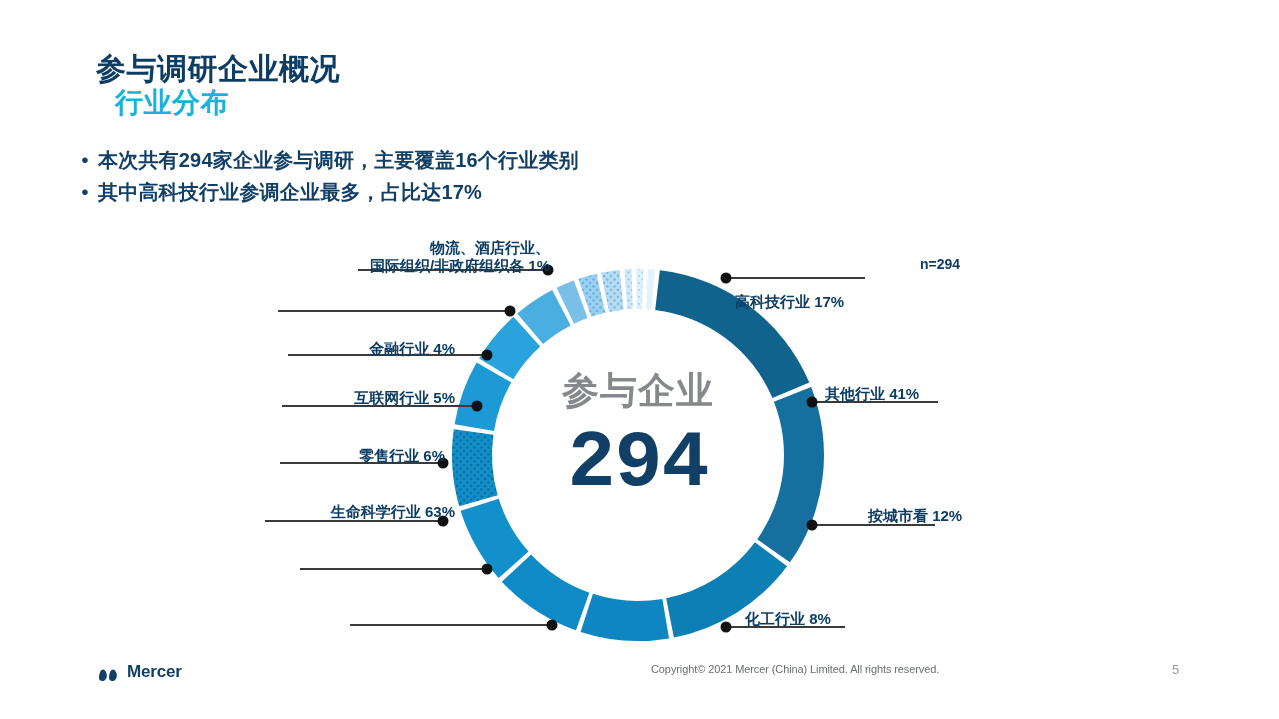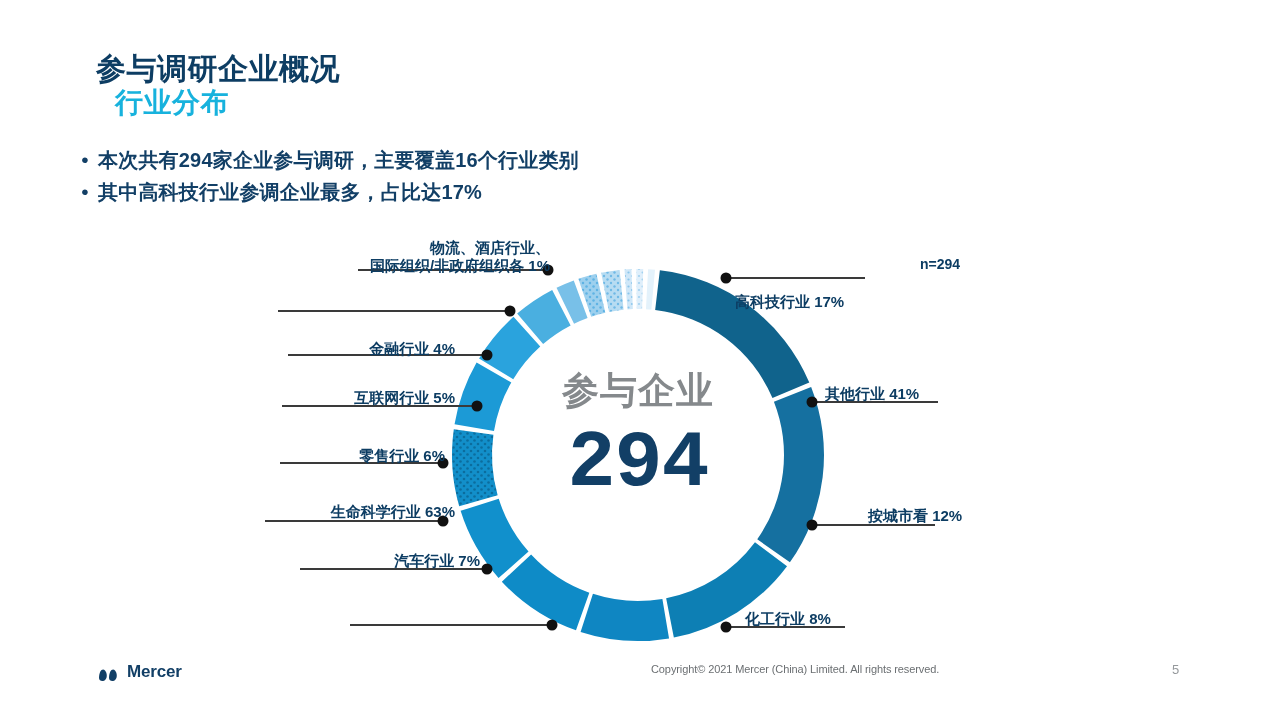--- a/index.html
+++ b/index.html
@@ -328,21 +328,20 @@
 
 
     <div class="callout left" style="left:240px; top:115px; width:215px;">金融行业 4%</div>
 
     <div class="callout left" style="left:230px; top:164px; width:225px;">互联网行业 5%</div>
 
     <div class="callout left" style="left:230px; top:222px; width:215px;">零售行业 6%</div>
 
     <div class="callout left" style="left:215px; top:278px; width:240px;">生命科学行业 63%</div>
 
-    <div class="callout left" style="left:250px; top:327px; width:230px;">汽车行业 7%</div>
 
 
     <div class="callout right" style="left:735px; top:36px;margin-top:32px;">高科技行业 17%</div>
 
     <div class="callout right" style="left:825px; top:160px;">其他行业 41%</div>
 
     <div class="callout right" style="left:828px; top:282px;margin-left:40px;">按城市看 12%</div>
 
     <div class="callout right" style="left:745px; top:385px;">化工行业 8%</div>
   </div>

